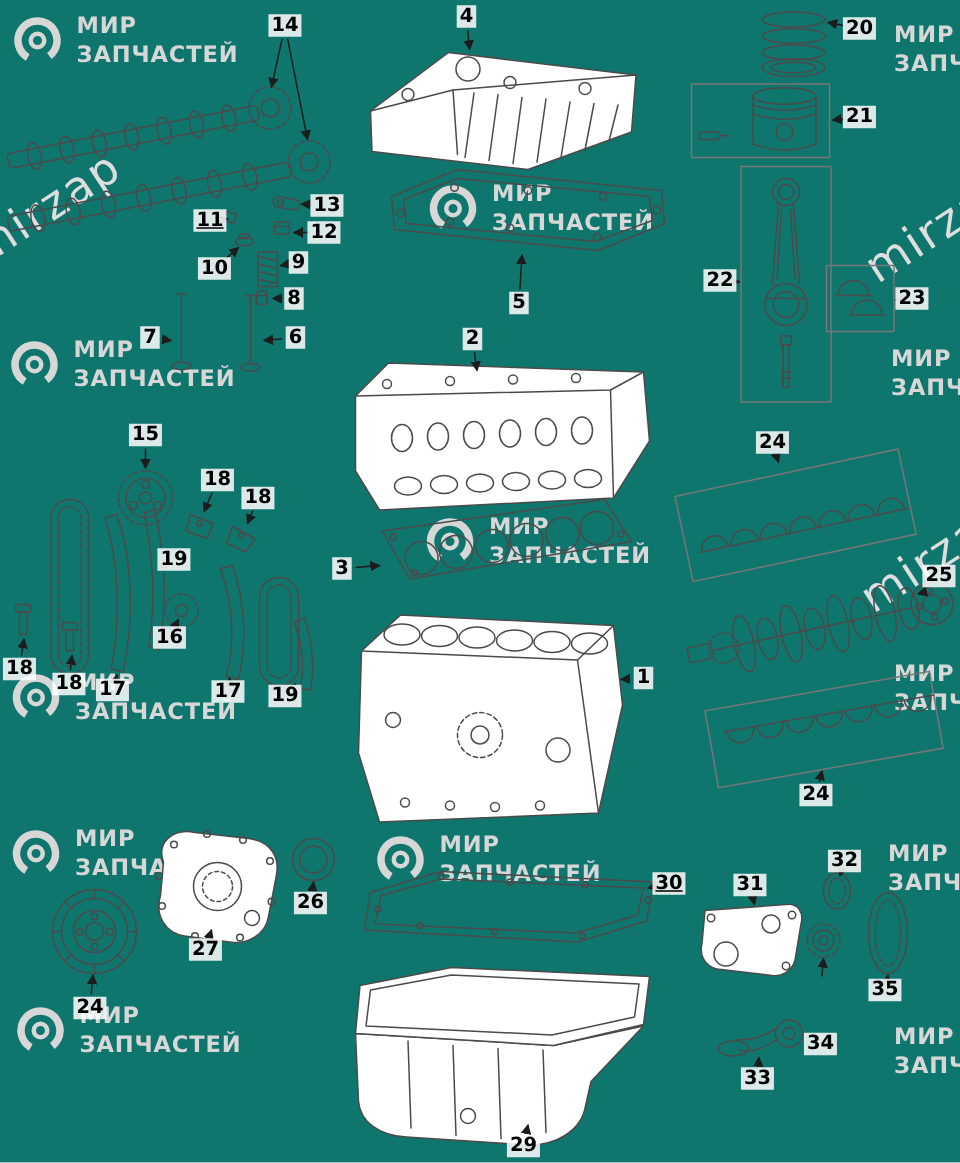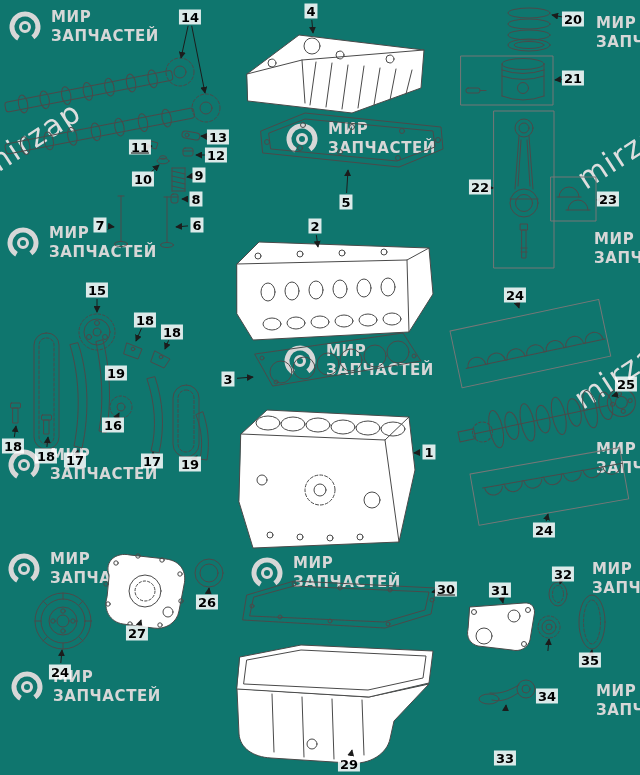--- a/index.html
+++ b/index.html
@@ -599,17 +599,17 @@
       <div class="callout" style="left: 515px; top: 295px;">24</div>
       <div class="callout" style="left: 544px; top: 530px;">24</div>
       <div class="callout" style="left: 626px; top: 384px;">25</div>
       <div class="callout" style="left: 207px; top: 602px;">26</div>
       <div class="callout" style="left: 137px; top: 633px;">27</div>
       <div class="callout" style="left: 60px; top: 672px;">24</div>
       <div class="callout" style="left: 349px; top: 764px;">29</div>
       <div class="callout" style="left: 446px; top: 589px; text-decoration: underline;">30</div>
       <div class="callout" style="left: 500px; top: 590px;">31</div>
       <div class="callout" style="left: 563px; top: 574px;">32</div>
-      <div class="callout" style="left: 505px; top: 758px; text-align: right;">33</div>
+      <div class="callout" style="left: 505px; top: 719px; text-align: right;">33</div>
       <div class="callout" style="left: 547px; top: 660px; margin-top: 36px;">34</div>
       <div class="callout" style="left: 590px; top: 660px;">35</div>
     </div>
 </div>
 
 </body></html>

